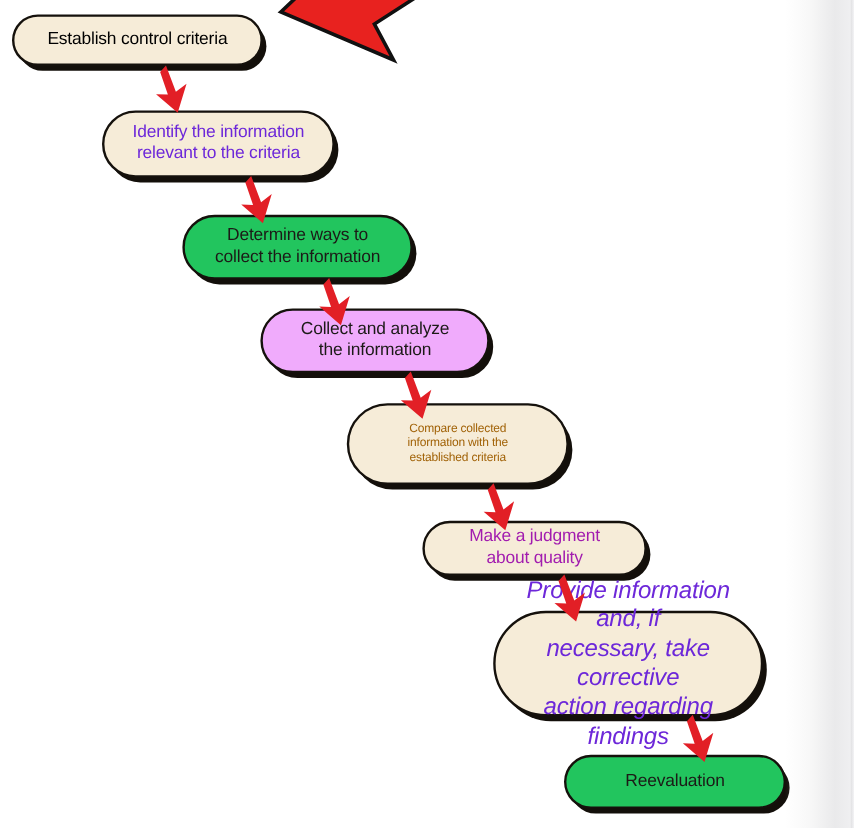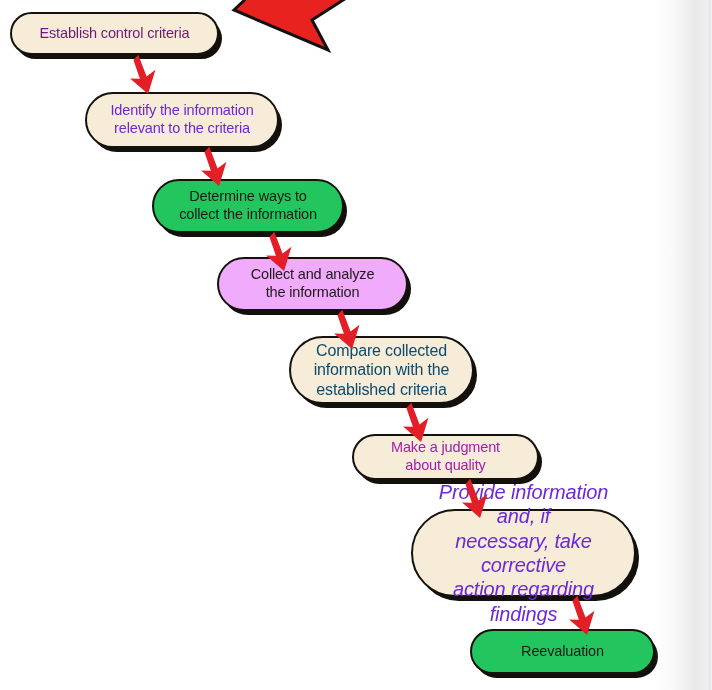--- a/index.html
+++ b/index.html
@@ -127,40 +127,40 @@
       <path d="M3,2 L20,18 L25,8 L29,33 L6,27 L15,23 L1,9 Z" fill="#e21f26"></path>
     </svg>
   </div>
   <div class="connector" style="left: 565px; top: 598px; transform: rotate(26deg);">
     <svg width="34" height="40" viewBox="0 0 34 40">
       <path d="M3,2 L20,18 L25,8 L29,33 L6,27 L15,23 L1,9 Z" fill="#e21f26"></path>
     </svg>
   </div>
 
   <div class="flow-box" style="left: 10px; top: 12px; width: 209px; height: 43px; border-radius: 21.5px; background: rgb(246, 236, 216); border-color: rgb(21, 17, 12); box-shadow: rgb(19, 15, 10) 4px 5px 0px -1px;">
-    <span class="box-label" style="font-size: 14.5px; color: #701a75;">Establish control criteria</span>
+    <span class="box-label" style="font-size: 14.5px; color: #000000;">Establish control criteria</span>
   </div>
 
   <div class="flow-box" style="left: 85px; top: 92px; width: 194px; height: 56px; border-radius: 28px; background: rgb(246, 236, 216); border-color: rgb(21, 17, 12); box-shadow: rgb(19, 15, 10) 4px 5px 0px -1px;">
     <span class="box-label" style="font-size: 14.5px; color: #6d28d9;">Identify the information
 relevant to the criteria</span>
   </div>
 
   <div class="flow-box" style="left: 152px; top: 179px; width: 192px; height: 54px; border-radius: 27px; background: #22c55e; border-color: rgb(21, 17, 12); box-shadow: rgb(19, 15, 10) 4px 5px 0px -1px;">
     <span class="box-label" style="font-size: 14.5px; color: rgb(28, 26, 23);">Determine ways to
 collect the information</span>
   </div>
 
   <div class="flow-box" style="left: 217px; top: 257px; width: 191px; height: 54px; border-radius: 27px; background: #f0abfc; border-color: rgb(21, 17, 12); box-shadow: rgb(19, 15, 10) 4px 5px 0px -1px;">
     <span class="box-label" style="font-size: 14.5px; color: rgb(28, 26, 23);">Collect and analyze
 the information</span>
   </div>
 
   <div class="flow-box" style="left: 289px; top: 336px; width: 185px; height: 68px; border-radius: 34px; background: rgb(246, 236, 216); border-color: rgb(21, 17, 12); box-shadow: rgb(19, 15, 10) 4px 5px 0px -1px;">
-    <span class="box-label" style="font-size: 16px; color: #0c4a6e;">Compare collected
+    <span class="box-label" style="font-size: 10px; color: #a16207;">Compare collected
 information with the
 established criteria</span>
   </div>
 
   <div class="flow-box" style="left: 352px; top: 434px; width: 187px; height: 46px; border-radius: 23px; background: rgb(246, 236, 216); border-color: rgb(21, 17, 12); box-shadow: rgb(19, 15, 10) 4px 5px 0px -1px;">
     <span class="box-label" style="font-size: 14.5px; color: #a21caf;">Make a judgment
 about quality</span>
   </div>
 
   <div class="flow-box" style="left: 411px; top: 509px; width: 225px; height: 88px; border-radius: 44px; background: rgb(246, 236, 216); border-color: rgb(21, 17, 12); box-shadow: rgb(19, 15, 10) 4px 5px 0px -1px;">

